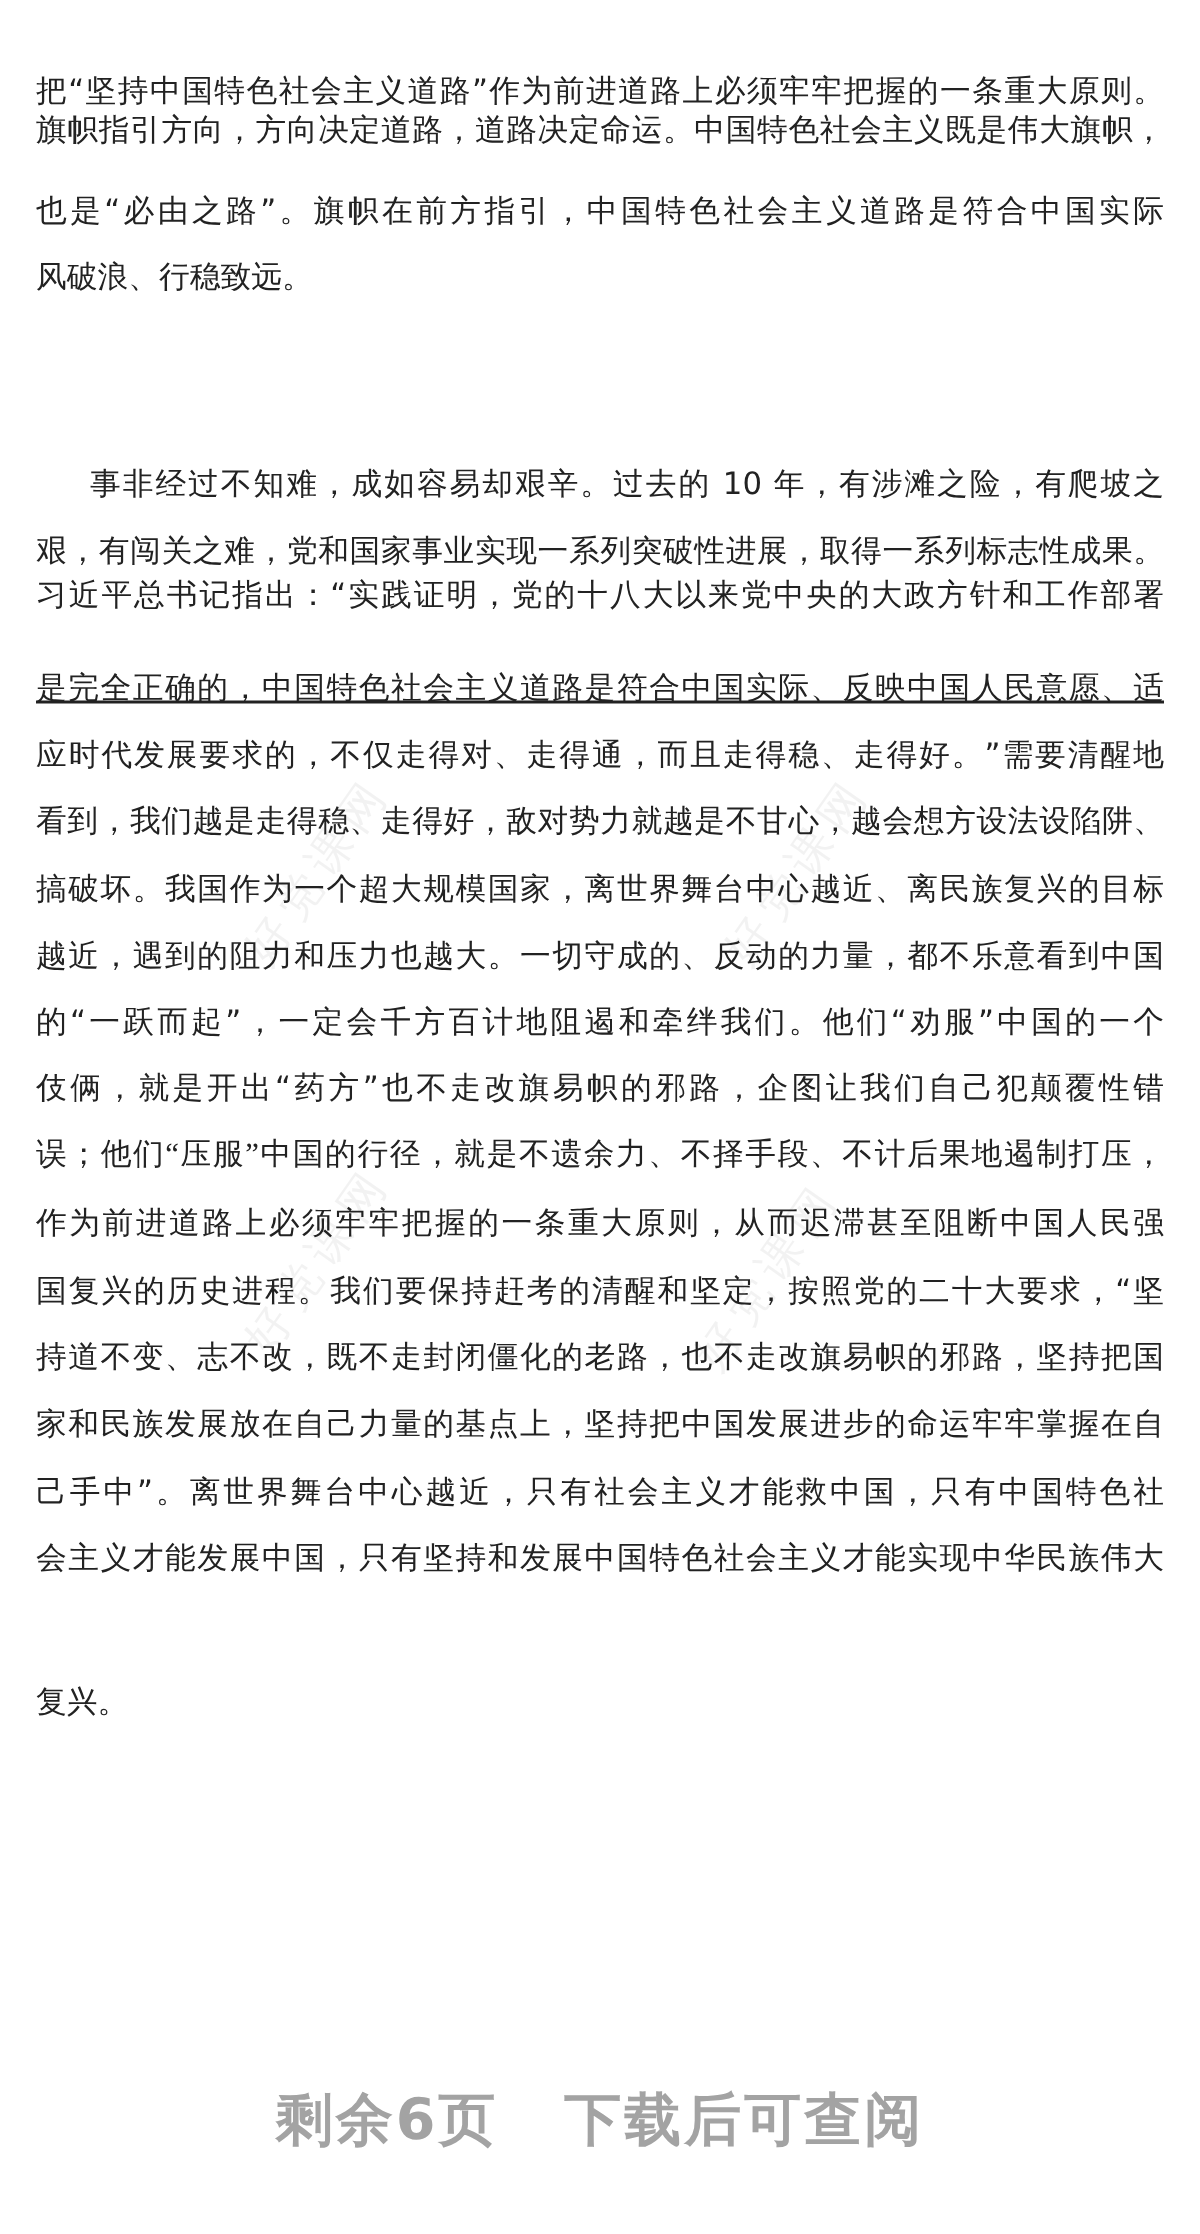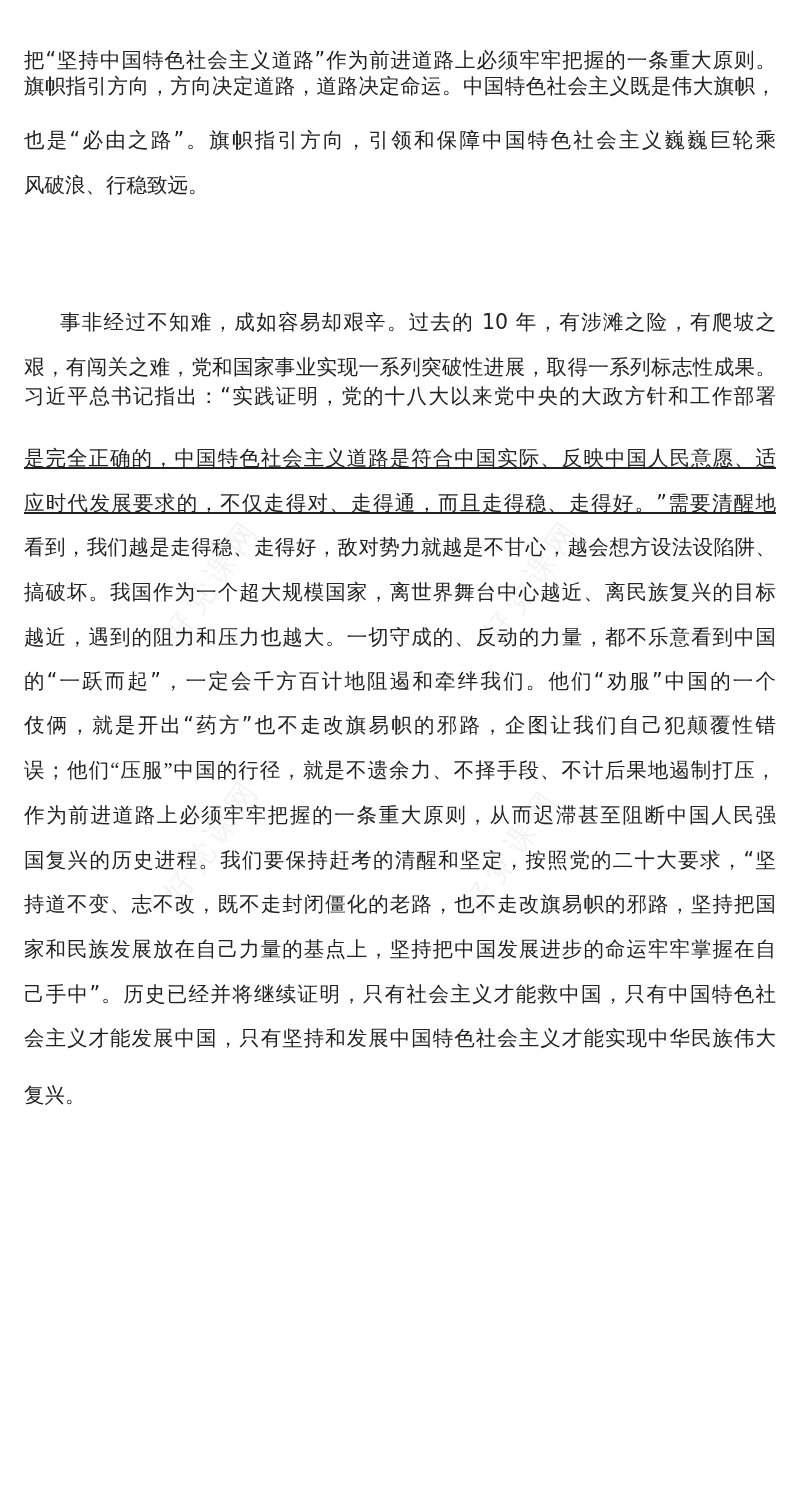--- a/index.html
+++ b/index.html
@@ -22,38 +22,41 @@
 <div class="page">
 
   <div class="watermark" style="left:140px; top:560px;">好党课网</div>
   <div class="watermark" style="left:460px; top:560px;">好党课网</div>
   <div class="watermark" style="left:140px; top:820px;">好党课网</div>
   <div class="watermark" style="left:440px; top:830px;">好党课网</div>
 
   <div>
     <div class="line" style="top:46px;">把“坚持中国特色社会主义道路”作为前进道路上必须牢牢把握的一条重大原则。</div>
     <div class="line" style="top:72px;">旗帜指引方向，方向决定道路，道路决定命运。中国特色社会主义既是伟大旗帜，</div>
-    <div class="line" style="top:126px;">也是“必由之路”。旗帜指引方向，引领和保障中国特色社会主义巍巍巨轮乘</div>
+    <div class="line" style="top:126px;">也是“必由之路”。旗帜在前方指引，中国特色社会主义道路是符合中国实际</div>
     <div class="line last" style="top:173px;font-family:Liberation Mono, monospace;">风破浪、行稳致远。</div>
   </div>
 
   <div>
     <div class="line indent" style="top:308px;">事非经过不知难，成如容易却艰辛。过去的 10 年，有涉滩之险，有爬坡之</div>
     <div class="line" style="top:353px;">艰，有闯关之难，党和国家事业实现一系列突破性进展，取得一系列标志性成果。</div>
     <div class="line" style="top:382px;">习近平总书记指出：“实践证明，党的十八大以来党中央的大政方针和工作部署</div>
     <div class="line" style="top:444px;text-decoration:underline;">是完全正确的，中国特色社会主义道路是符合中国实际、反映中国人民意愿、适</div>
-    <div class="line" style="top:489px;text-decoration:underline;">应时代发展要求的，不仅走得对、走得通，而且走得稳、走得好。”需要清醒地</div>
+    <div class="line" style="top:489px;">应时代发展要求的，不仅走得对、走得通，而且走得稳、走得好。”需要清醒地</div>
     <div class="line" style="top:533px;">看到，我们越是走得稳、走得好，敌对势力就越是不甘心，越会想方设法设陷阱、</div>
     <div class="line" style="top:578px;">搞破坏。我国作为一个超大规模国家，离世界舞台中心越近、离民族复兴的目标</div>
     <div class="line" style="top:623px;">越近，遇到的阻力和压力也越大。一切守成的、反动的力量，都不乐意看到中国</div>
     <div class="line" style="top:667px;">的“一跃而起”，一定会千方百计地阻遏和牵绊我们。他们“劝服”中国的一个</div>
     <div class="line" style="top:711px;">伎俩，就是开出“药方”也不走改旗易帜的邪路，企图让我们自己犯颠覆性错</div>
     <div class="line" style="top:756px;font-family:Liberation Serif, serif;">误；他们“压服”中国的行径，就是不遗余力、不择手段、不计后果地遏制打压，</div>
     <div class="line" style="top:801px;">作为前进道路上必须牢牢把握的一条重大原则，从而迟滞甚至阻断中国人民强</div>
     <div class="line" style="top:846px;">国复兴的历史进程。我们要保持赶考的清醒和坚定，按照党的二十大要求，“坚</div>
     <div class="line" style="top:890px;">持道不变、志不改，既不走封闭僵化的老路，也不走改旗易帜的邪路，坚持把国</div>
     <div class="line" style="top:935px;">家和民族发展放在自己力量的基点上，坚持把中国发展进步的命运牢牢掌握在自</div>
-    <div class="line" style="top:980px;">己手中”。历史已经并将继续证明，只有社会主义才能救中国，只有中国特色社</div>
+    <div class="line" style="top:980px;">己手中”。离世界舞台中心越近，只有社会主义才能救中国，只有中国特色社</div>
     <div class="line" style="top:1024px;">会主义才能发展中国，只有坚持和发展中国特色社会主义才能实现中华民族伟大</div>
-    <div class="line last" style="top:1081px;">复兴。</div>
+    <div class="line last" style="top:1123px;font-family:Liberation Mono, monospace;">复兴。</div>
   </div>
 
+  <div class="more">
+    <span>剩余6页</span><span>下载后可查阅</span>
+  </div>
 </div>
 
 </body></html>

